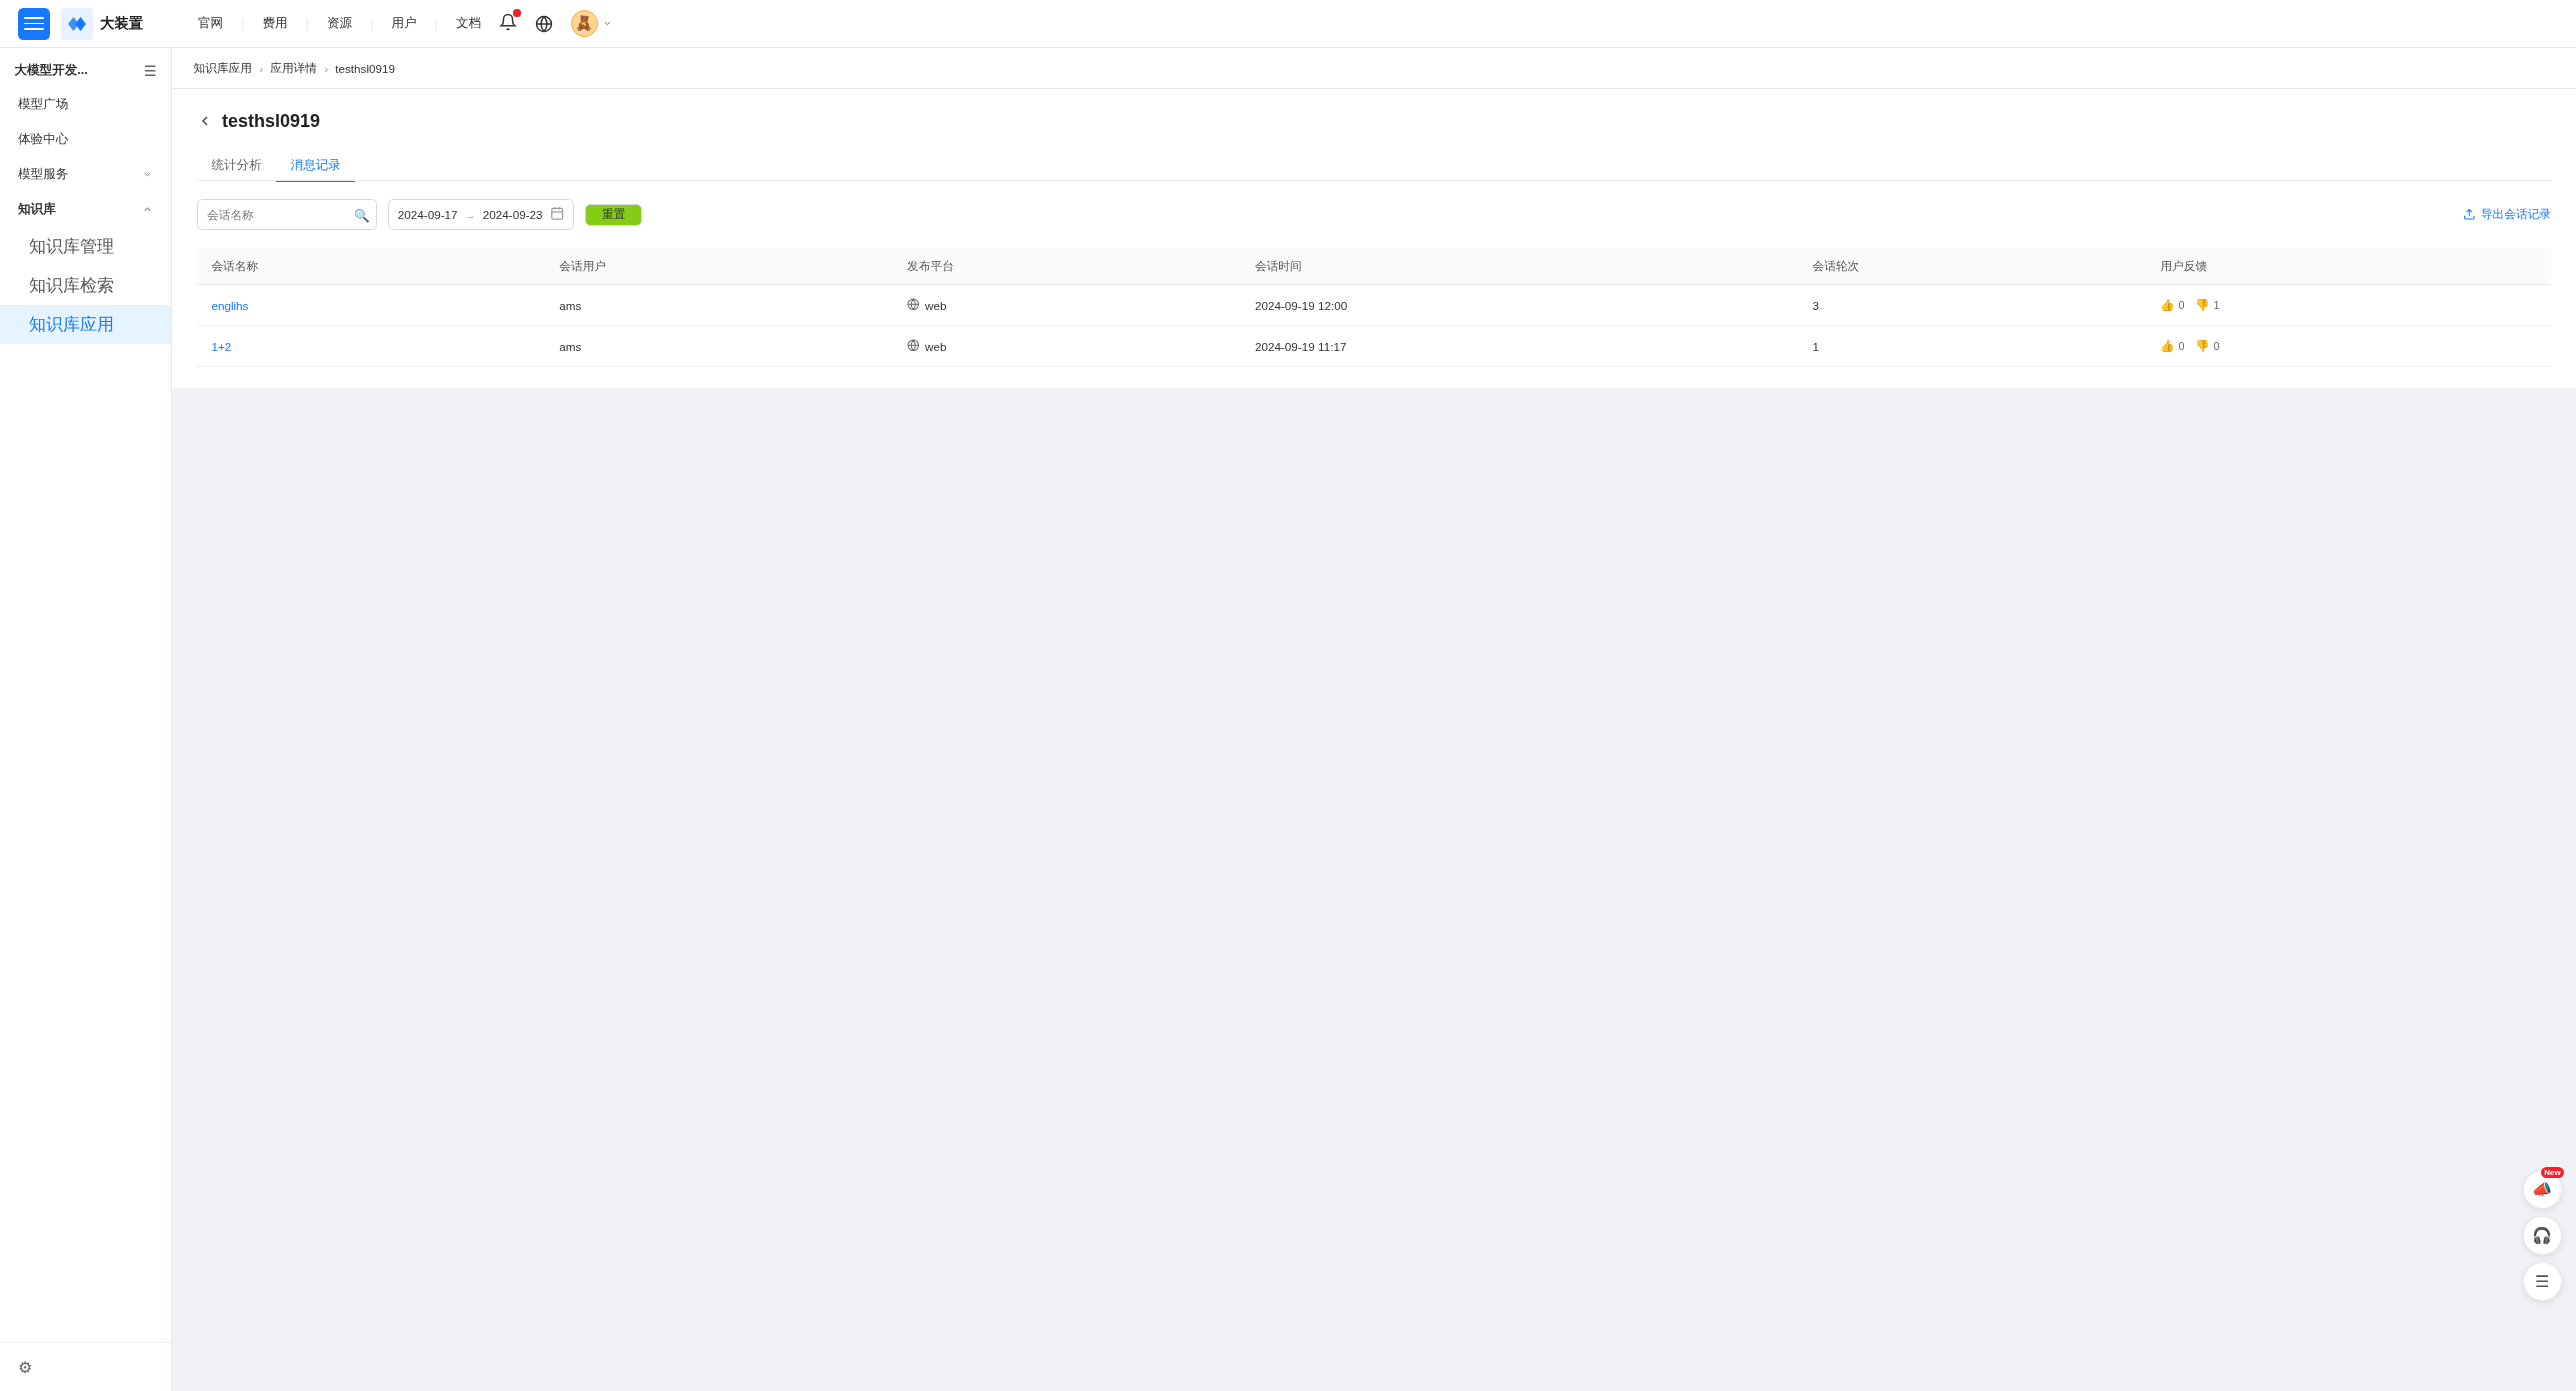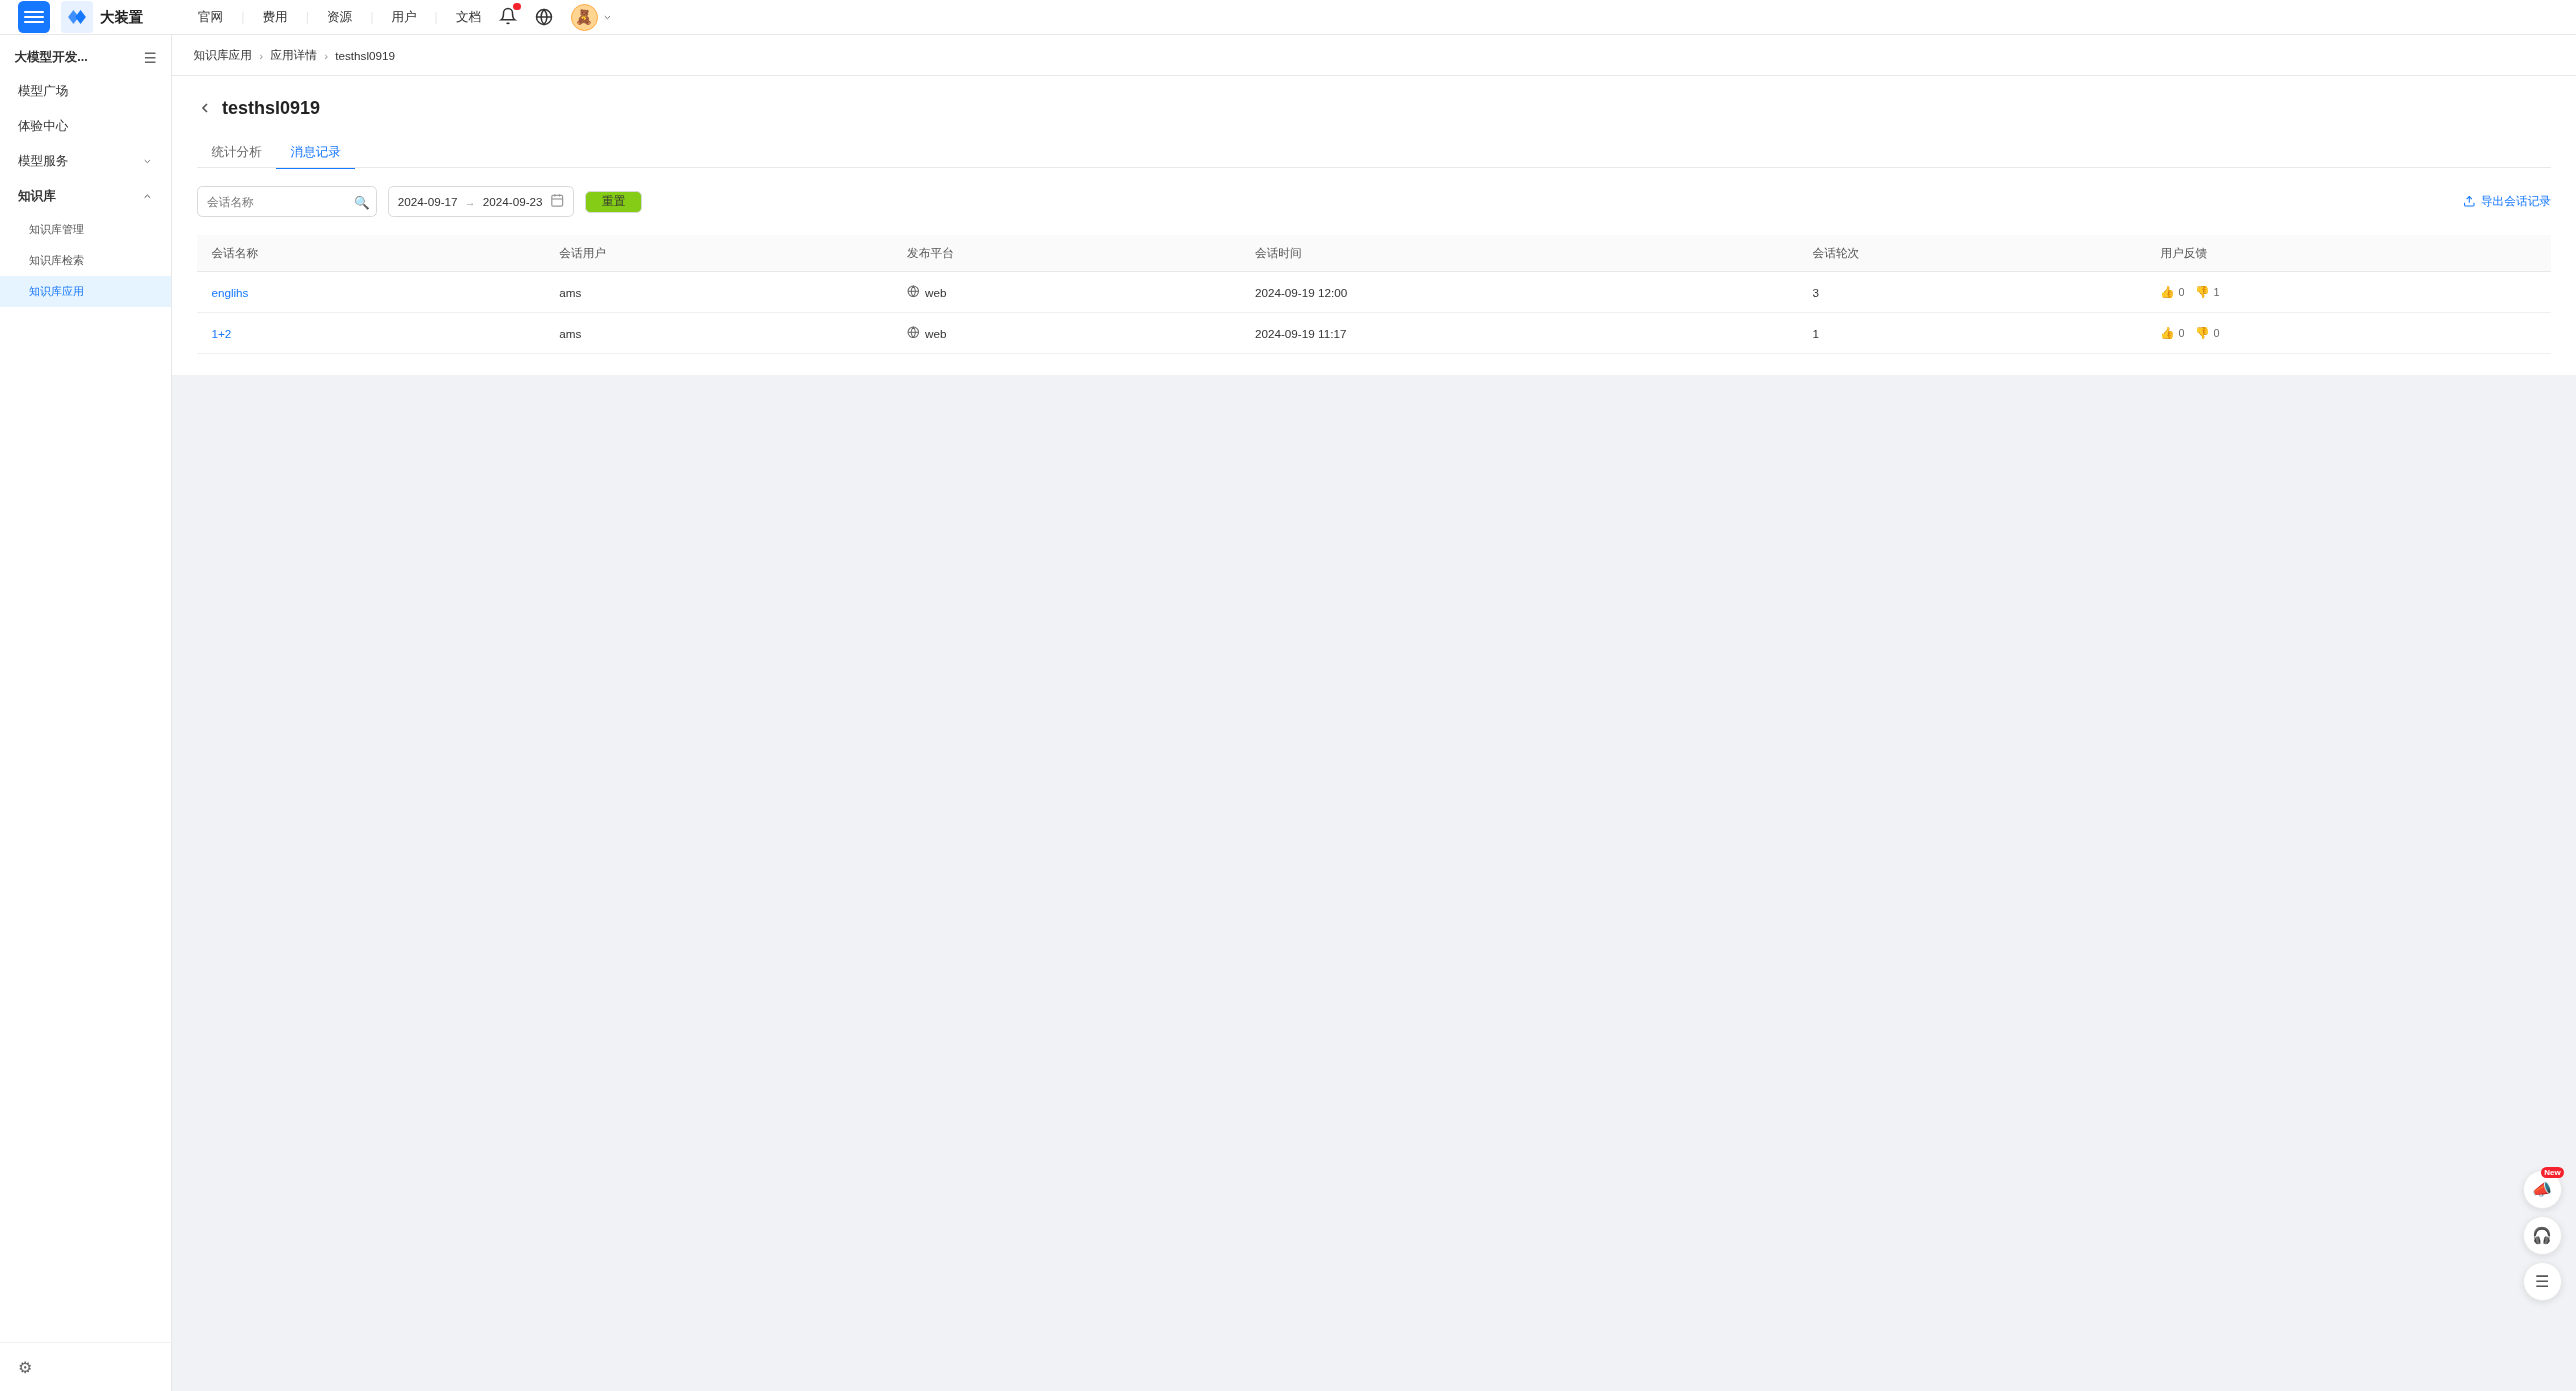--- a/index.html
+++ b/index.html
@@ -1,20 +1,20 @@
 <!DOCTYPE html>
 <html style="font-size:14.4px"><head>
   <meta charset="utf-8">
   <style>
     * { box-sizing: border-box; margin: 0; padding: 0; }
     body { font-family: -apple-system, BlinkMacSystemFont, "PingFang SC", "Microsoft YaHei", sans-serif; font-size: 12.6px; background: #f0f2f5; color: #333; display: flex; flex-direction: column; height: 100vh; overflow: hidden; }
 
     
     .top-navbar {
-      height: 35px;
+      height: 48px;
       background: #fff;
       display: flex;
       align-items: center;
       padding: 0 18px;
       border-bottom: 0.9px solid #e8e8e8;
       flex-shrink: 0;
       position: relative;
       z-index: 100;
     }
     .navbar-left {
@@ -103,21 +103,21 @@
 
     .sidebar-section-label {
       padding: 9px 18px;
       font-size: 12.6px; font-weight: 600; color: #333;
       display: flex; align-items: center; justify-content: space-between;
       cursor: pointer;
     }
     .sidebar-sub-item {
       padding: 8px 18px 8px 29px;
       cursor: pointer;
-      font-size: 11px; color: #555;
+      font-size: 17px; color: #555;
     }
     .sidebar-sub-item.active {
       background: #e6f4ff; color: #1677ff; font-weight: 500;
     }
     .sidebar-bottom {
       margin-top: auto; padding: 14.4px 18px; border-top: 0.9px solid #f0f0f0;
     }
     .settings-icon-wrap { cursor: pointer; color: #666; font-size: 16px; }
 
     

